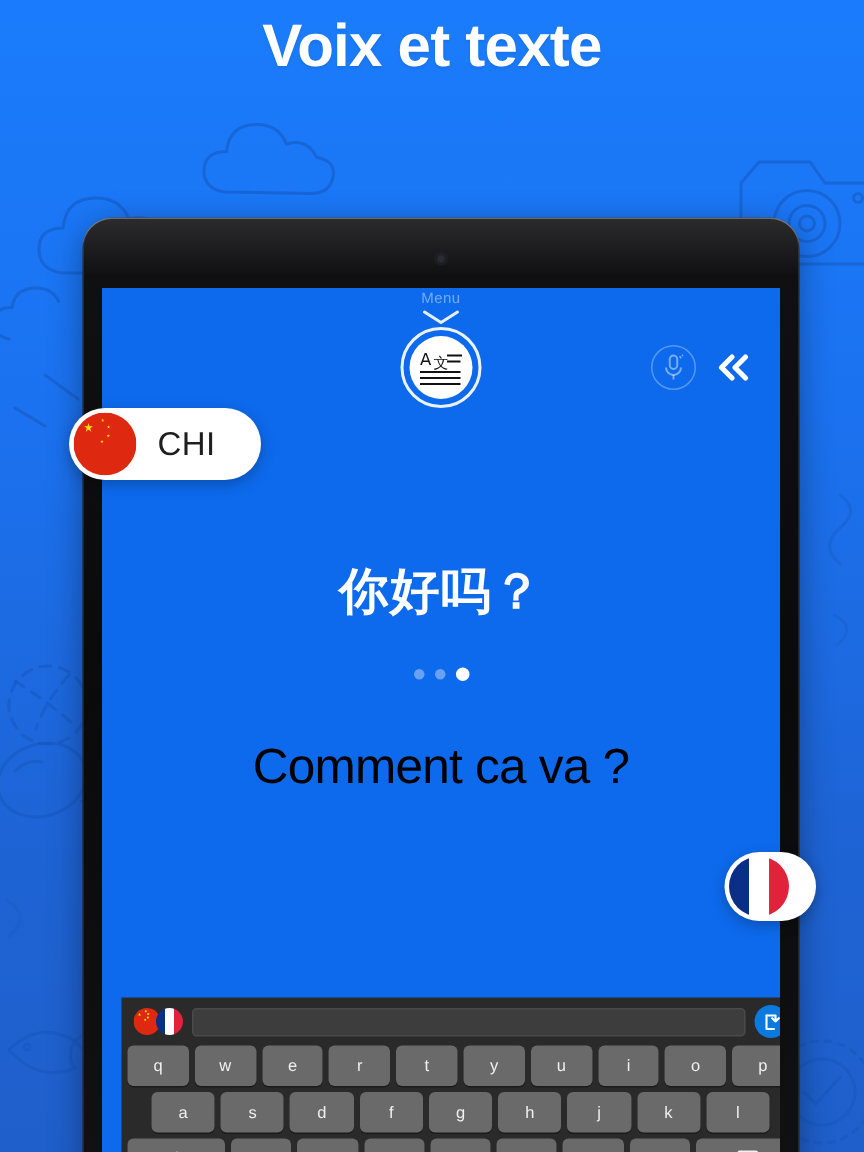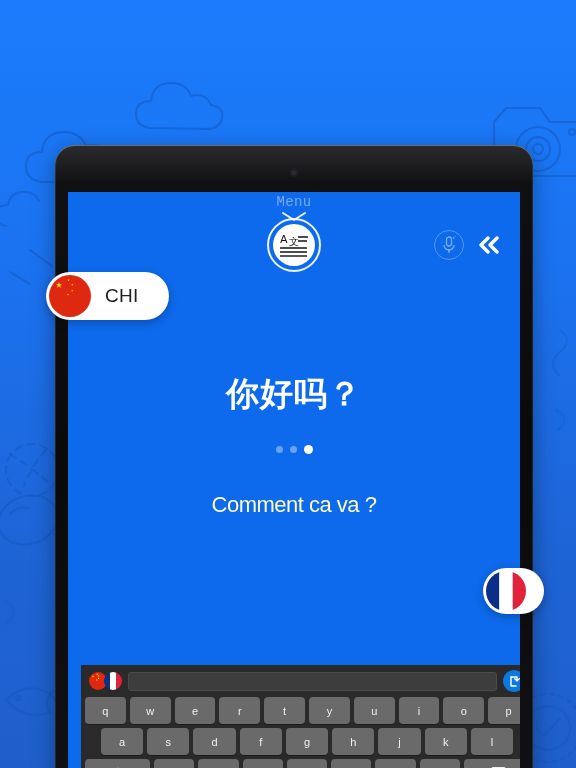--- a/index.html
+++ b/index.html
@@ -63,24 +63,23 @@
     background: #0d6aec;
     overflow: hidden;
   }
 
   
   .menu-wrap {
     position: absolute; top: 2px; left: 0; right: 0;
     text-align: center;
   }
   .menu-label {
-    font-size: 14px;
+    font-size: 10px;
     color: rgba(255,255,255,.42);
     letter-spacing: .3px;
-    font-family: Liberation Mono, monospace;
   }
   .menu-chevron { display: block; margin: 1px auto 0; }
 
   
   .translate-btn {
     position: absolute;
     top: 26px; left: 50%;
     transform: translateX(-50%);
     width: 54px; height: 54px;
     border-radius: 50%;
@@ -123,22 +122,22 @@
     position: absolute; top: 253px; left: 0; right: 0;
     display: flex; justify-content: center; align-items: center; gap: 7px;
   }
   .dot { width: 7px; height: 7px; border-radius: 50%; background: rgba(255,255,255,.38); }
   .dot.active { background: #ffffff; width: 9px; height: 9px; }
 
   
   .tgt-text {
     position: absolute; top: 300px; left: 0; right: 0;
     text-align: center;
-    color: #fef9c3;
-    font-size: 22px;
+    color: #000000;
+    font-size: 33px;
     letter-spacing: -0.5px;
   }
 
   
   .pill {
     position: absolute;
     display: flex; align-items: center;
     background: #fff;
     border-radius: 40px;
     box-shadow: 0 3px 9px rgba(0,0,0,.25);
@@ -146,21 +145,21 @@
     padding: 3px;
   }
   .pill-chi { left: 46px; top: 272px; padding-right: 30px; }
   .pill-fra { right: 32px; top: 568px; padding-right: 18px; }
   .pill-flag {
     width: 42px; height: 42px; border-radius: 50%;
     overflow: hidden; flex: none;
   }
   .pill-fra .pill-flag { width: 40px; height: 40px; }
   .pill-label {
-    font-size: 19px;
+    font-size: 22px;
     font-weight: normal;
     color: #1e1e1e;
     padding-left: 14px;
     letter-spacing: .3px;
   }
   .pill-fra .pill-label { font-size: 18px; padding-left: 9px; }
 
   
   .keyboard {
     position: absolute;
@@ -258,20 +257,21 @@
       </g>
 
       <path d="M560 330 q14 10 0 22 q-14 12 0 24" stroke-opacity="0.35"></path>
       <path d="M556 410 q16 8 2 20" stroke-opacity="0.3"></path>
       <path d="M4 600 q18 10 2 24" stroke-opacity="0.3"></path>
     </g>
   </svg>
 </div>
 
 <div class="headline">
+  <div class="line">Voix et texte</div>
 </div>
 
 <div class="tablet">
   <div class="tablet-camera"></div>
 
   <div class="screen">
 
     <div class="menu-wrap">
       <div class="menu-label">Menu</div>
       <svg class="menu-chevron" width="26" height="11" viewBox="0 0 26 11">

